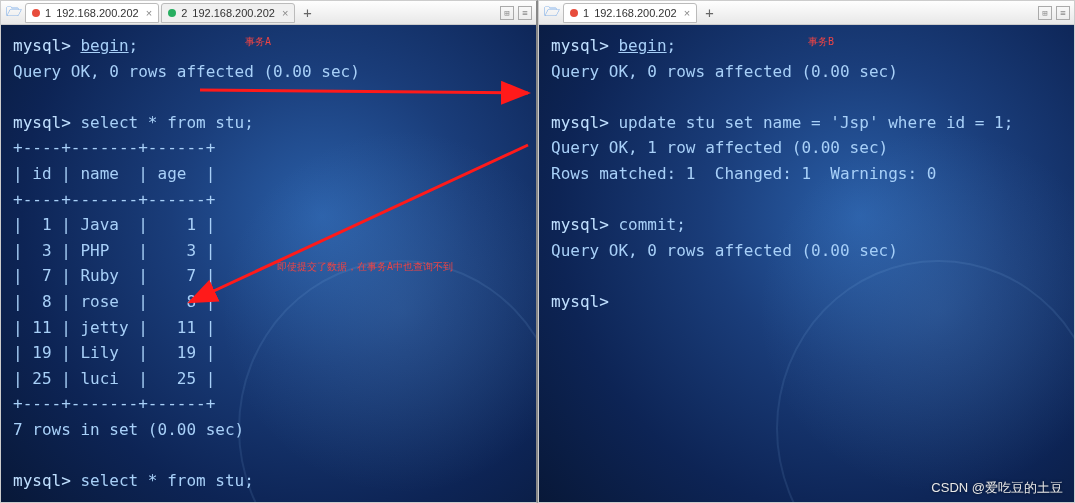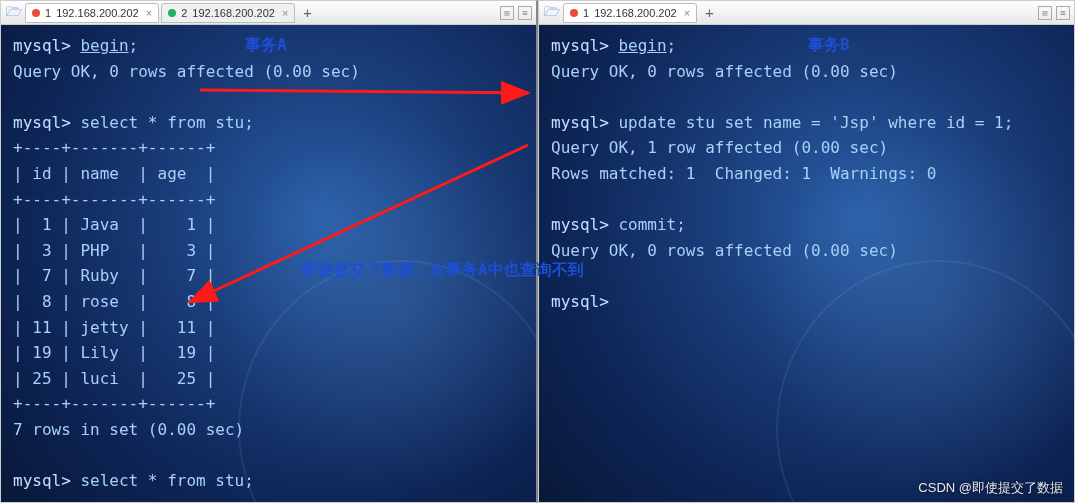--- a/index.html
+++ b/index.html
@@ -16,23 +16,23 @@
 .dot.green{background:#27ae60}
 .tab-close{color:#888;cursor:pointer;font-size:11px;margin-left:2px}
 .add-tab{color:#666;font-size:14px;padding:0 6px;cursor:pointer}
 .tabicons{margin-left:auto;display:flex;gap:4px;color:#888;font-size:12px}
 .tabicons span{width:14px;height:14px;border:1px solid #aaa;display:flex;align-items:center;justify-content:center;font-size:9px}
 .terminal{flex:1;background:radial-gradient(circle at 60% 40%,#2a5fa8 0%,#1a3d7a 35%,#0d2455 70%,#081838 100%);color:#a8d0f8;padding:8px 12px;line-height:1.6;font-size:16px;white-space:pre;position:relative;overflow:hidden}
 .terminal::before{content:"";position:absolute;top:10%;right:-10%;width:70%;height:100%;background:radial-gradient(circle,rgba(120,180,240,.15) 0%,rgba(120,180,240,.08) 30%,transparent 60%);border-radius:50%}
 .terminal::after{content:"";position:absolute;bottom:-20%;right:-5%;width:60%;height:70%;border:2px solid rgba(140,190,240,.12);border-radius:50%}
 .prompt{color:#c0e0ff}
 .underline{text-decoration:underline}
-.anno{color:#1d4ed8;position:absolute;font-weight:bold;font-size:16px}
+.anno{color:#ef4444;position:absolute;font-weight:normal;font-size:10px}
 .anno-a1{top:35px;left:245px}
-.anno-a2{top:260px;left:302px}
+.anno-a2{top:260px;left:277px}
 .anno-b{top:35px;left:808px}
 .watermark{position:absolute;bottom:6px;right:12px;color:#e8e8e8;font-family:sans-serif;font-size:13px;z-index:50;text-shadow:0 0 3px rgba(0,0,0,.6)}
 svg.arrows{position:absolute;top:0;left:0;width:1075px;height:503px;pointer-events:none;z-index:40}
 </style>
 </head>
 <body>
 
 <div class="split">
   <div class="pane left">
     <div class="tabbar">
@@ -112,21 +112,21 @@
 <span class="prompt">mysql&gt;</span> commit;
 Query OK, 0 rows affected (0.00 sec)
 
 <span class="prompt">mysql&gt;</span> </div>
   </div>
 </div>
 
 <div class="anno anno-a1">事务A</div>
 <div class="anno anno-a2">即使提交了数据，在事务A中也查询不到</div>
 <div class="anno anno-b">事务B</div>
-<div class="watermark">CSDN @即使提交了数据</div>
+<div class="watermark">CSDN @爱吃豆的土豆</div>
 
 <svg class="arrows">
   <defs>
     <marker id="ah" markerWidth="10" markerHeight="8" refX="9" refY="4" orient="auto">
       <polygon points="0 0, 10 4, 0 8" fill="#ff1a1a"></polygon>
     </marker>
   </defs>
   <line x1="200" y1="90" x2="528" y2="93" stroke="#ff1a1a" stroke-width="3" marker-end="url(#ah)"></line>
   <line x1="528" y1="145" x2="190" y2="302" stroke="#ff1a1a" stroke-width="3" marker-end="url(#ah)"></line>
 </svg>

